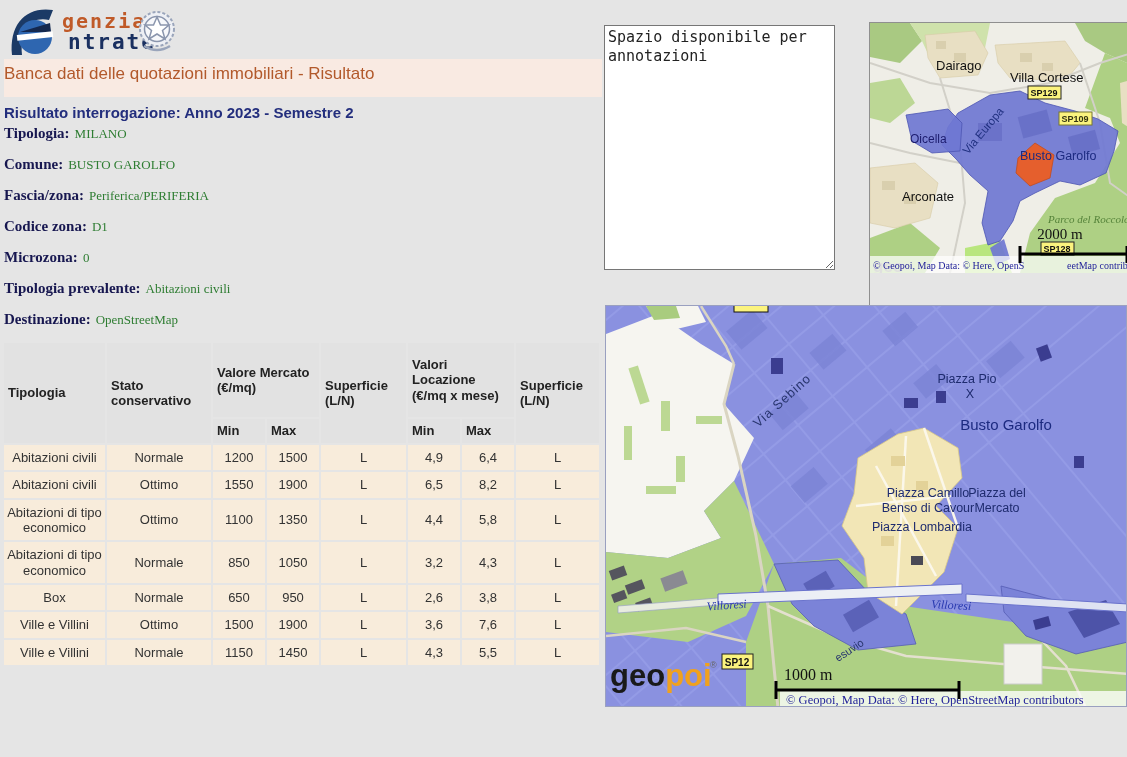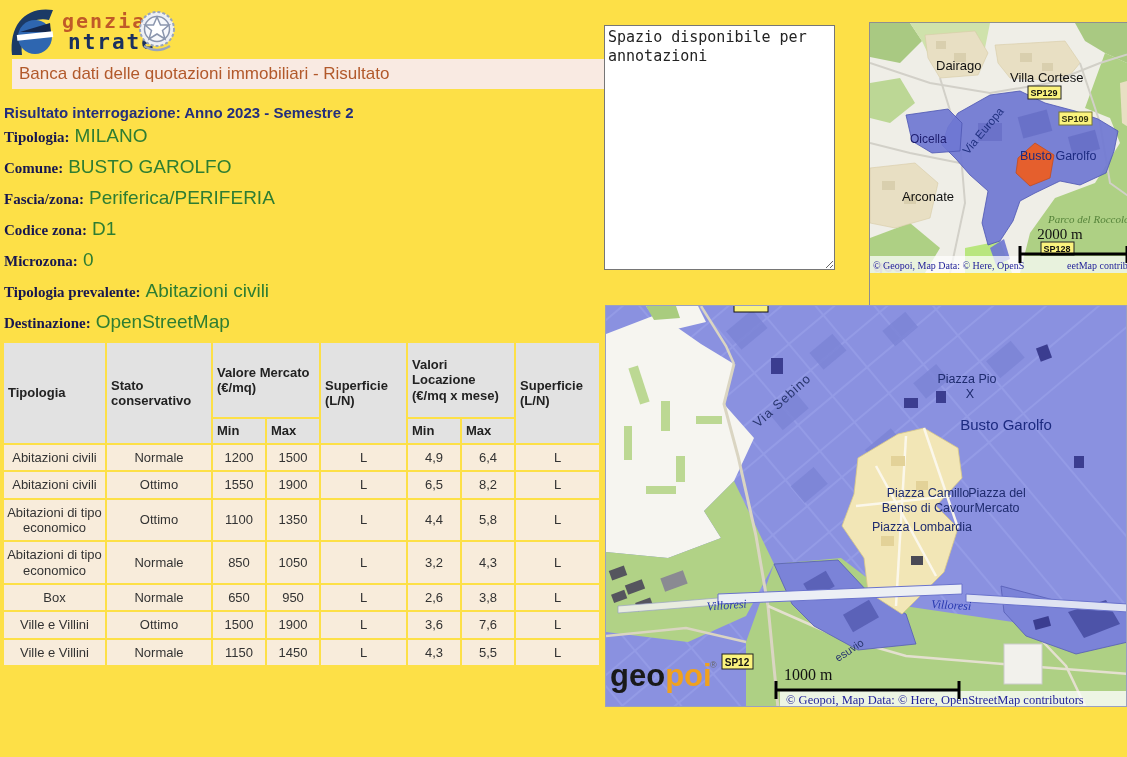--- a/index.html
+++ b/index.html
@@ -1,38 +1,38 @@
 <!DOCTYPE html>
 <html style="--logo-orange: #c05a28; --logo-navy: #1a3060; --title-text: #b2592b; --title-bg: #f9eae2; --heading-navy: #232e7d; --label-navy: #171750; --value-green: #2e7d32; --table-header-bg: #e2e2e2; --table-row-bg: #f8ecdb; --table-text: #333333; --zone-blue: #6f77d3; --zone-orange: #e55f2d; --zone-yellow: #f2e6b6; --map-green: #aed084; --badge-yellow: #fbf37e; --attribution-blue: #23239a;"><head>
 <meta charset="utf-8">
 <style>
   * { margin:0; padding:0; box-sizing:border-box; }
   html,body { background:#fff; }
   body { font-family:"Liberation Sans", sans-serif; }
-  #app { position:relative; width:1127px; height:757px; background:#fde047; overflow:hidden; }
+  #app { position:relative; width:1127px; height:757px; background:#e5e5e5; overflow:hidden; }
 
   
   .logo-block { position:absolute; left:8px; top:2px; width:170px; height:56px; }
   .logo-mark { position:absolute; left:0; top:0; }
   .logo-word-top { position:absolute; left:54px; top:7px; font-family:"DejaVu Sans Mono", monospace;
     font-weight:bold; font-size:20px; letter-spacing:2px; color:var(--logo-orange); }
   .logo-word-bottom { position:absolute; left:60px; top:28px; font-family:"DejaVu Sans Mono", monospace;
     font-weight:bold; font-size:21px; letter-spacing:2px; color:var(--logo-navy); }
   .emblem { position:absolute; left:128px; top:6px; }
 
-  .title-bar { position:absolute; left:12px; top:59px; width:598px; height:30px;
-    background:var(--title-bg); color:var(--title-text); font-size:17px; line-height:30px; padding-left:7px; }
+  .title-bar { position:absolute; left:4px; top:59px; width:598px; height:38px;
+    background:var(--title-bg); color:var(--title-text); font-size:17px; line-height:30px; padding-left:0; }
 
   
   .results { position:absolute; left:4px; top:104px; width:590px; }
   .result-heading { color:var(--heading-navy); font-size:15px; font-weight:bold; margin-bottom:4px; }
   .field { height:20px; margin-bottom:11px; font-family:"Liberation Serif", serif;
     font-weight:bold; font-size:15px; color:var(--label-navy); white-space:nowrap; }
-  .field .value { font-family:Liberation Sans, sans-serif; font-weight:normal;
-    font-size:19px; color:var(--value-green); padding-left:5px; }
+  .field .value { font-family:Liberation Serif, serif; font-weight:normal;
+    font-size:13px; color:var(--value-green); padding-left:5px; }
 
   
   .quot-table { position:absolute; left:2px; top:341px; width:593px;
     border-collapse:separate; border-spacing:2px; table-layout:fixed; }
   .quot-table th { background:var(--table-header-bg); color:#222; font-size:13px; font-weight:bold;
     text-align:left; vertical-align:middle; padding:4px 4px; line-height:1.18; }
   .quot-table td { background:var(--table-row-bg); color:var(--table-text); font-size:13px;
     text-align:center; vertical-align:middle; padding:5px 2px; line-height:1.18; }
   .quot-table tr.hdr-main th { height:74px; }
   .quot-table tr.hdr-sub th { height:24px; }

